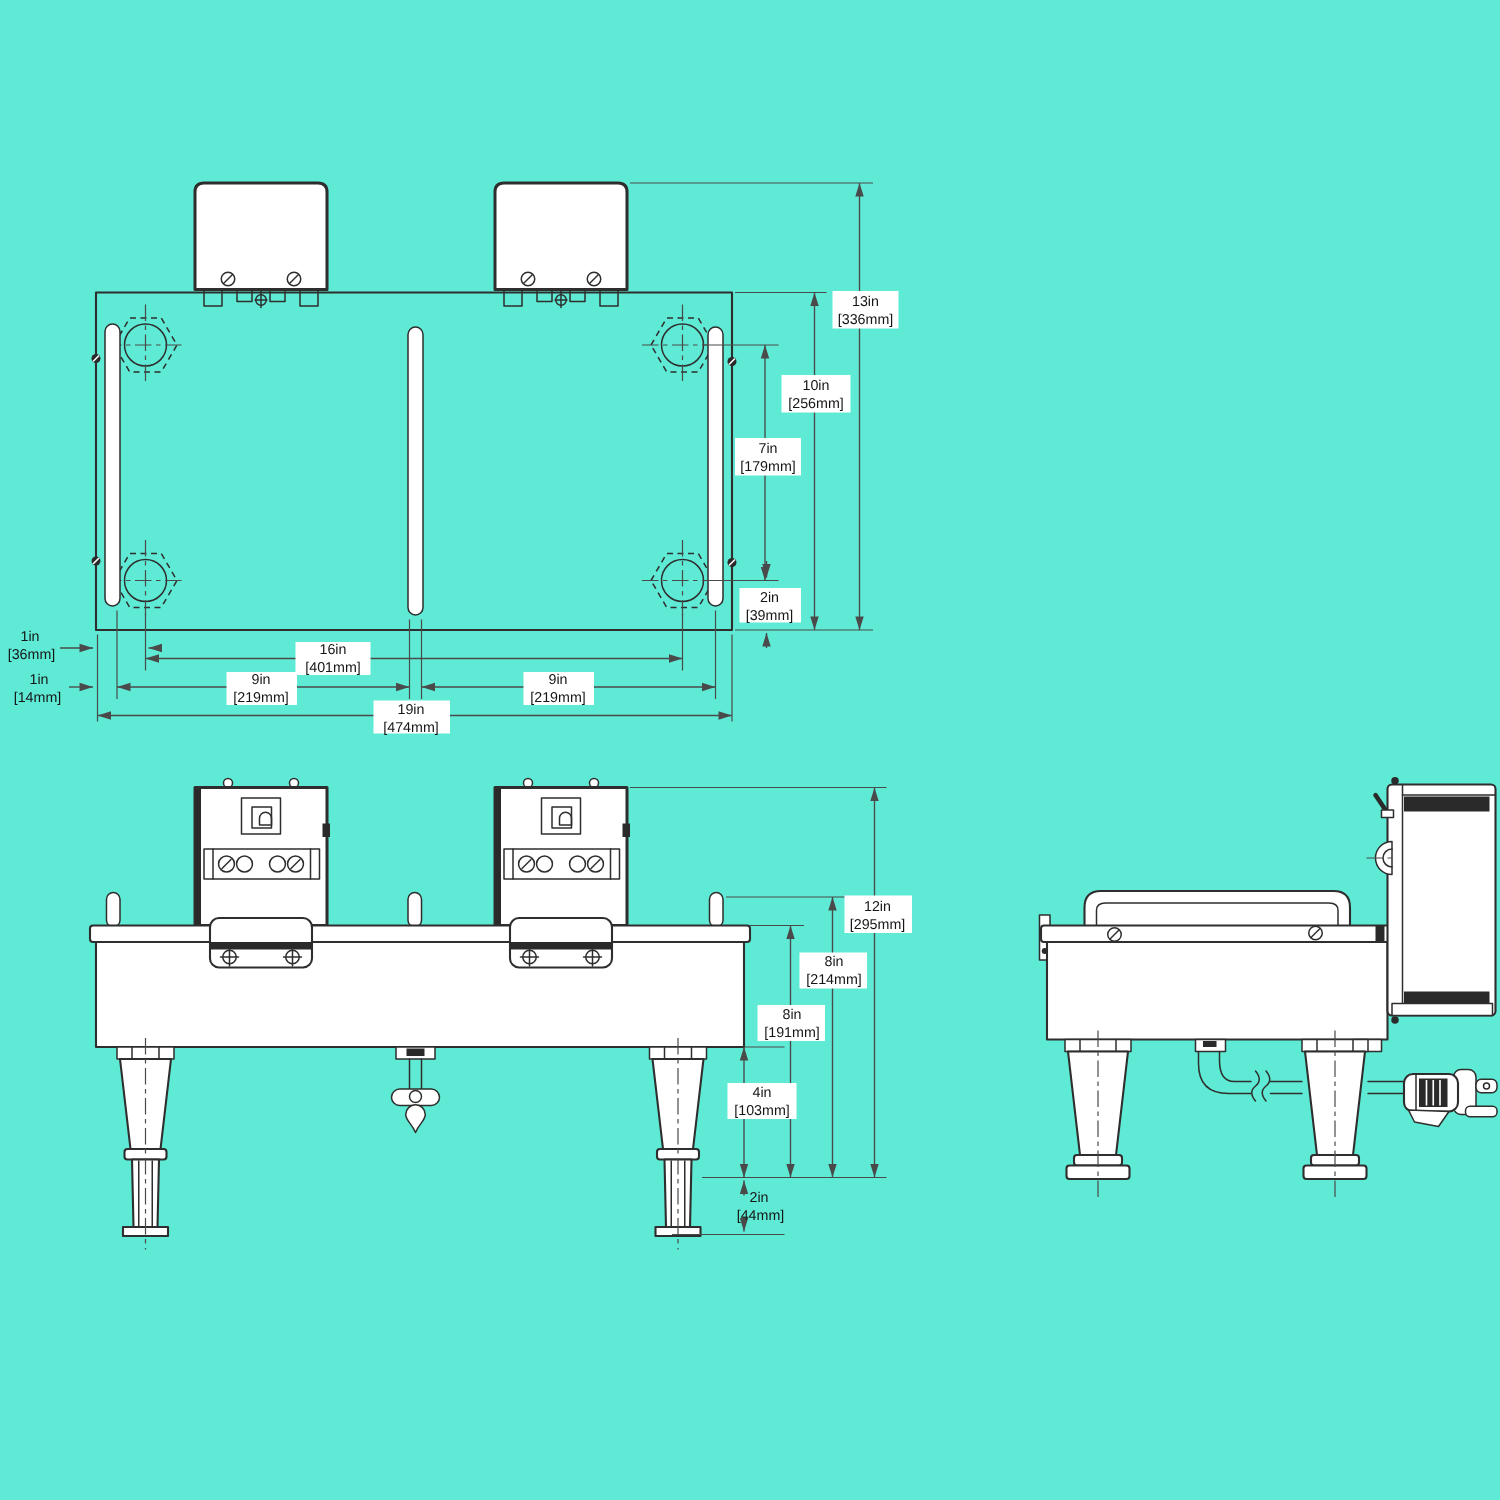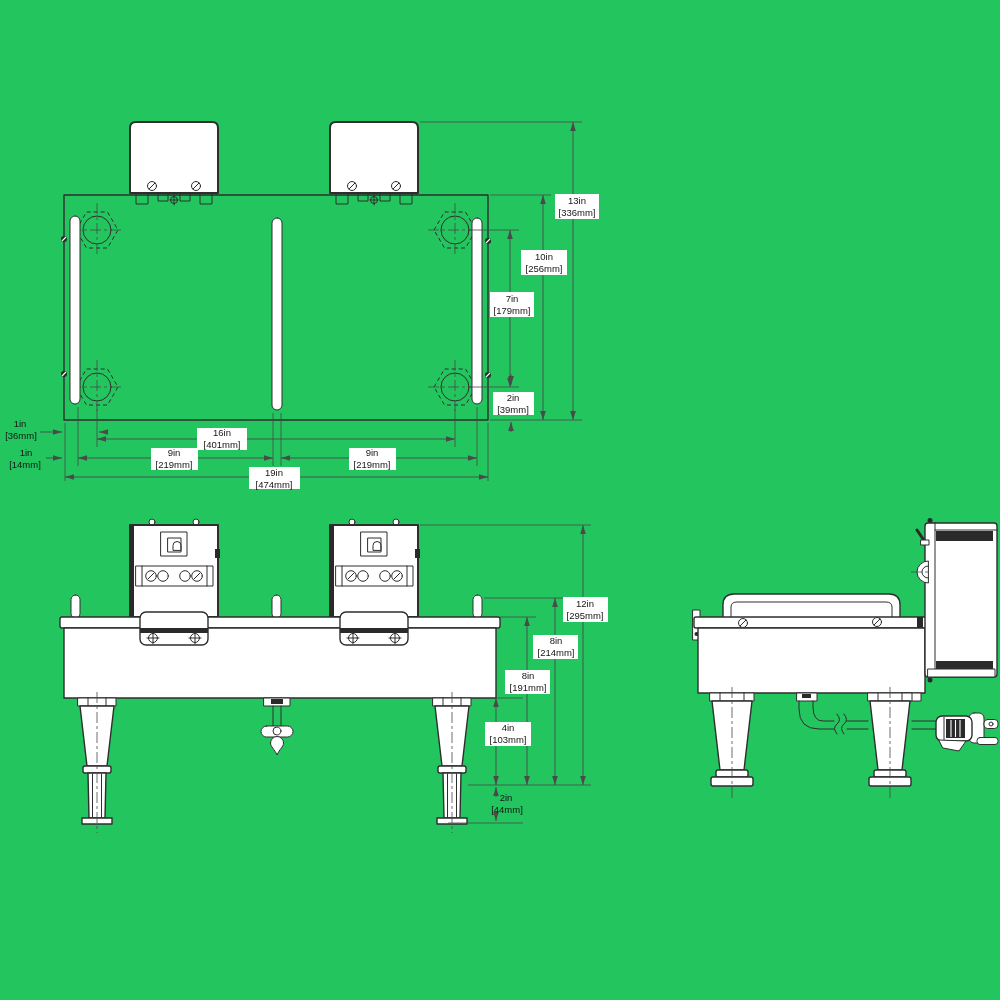--- a/index.html
+++ b/index.html
@@ -1,16 +1,16 @@
 <!DOCTYPE html>
 <html><head>
 <meta charset="utf-8">
 <style>
   html,body{margin:0;padding:0;background:#fff;}
-  .stage{width:1000px;height:1000px;background:#22c55e;position:relative;font-family:"Liberation Sans",sans-serif;}
+  .stage{width:1000px;height:1000px;background:#5eead4;position:relative;font-family:"Liberation Sans",sans-serif;}
   .ln   {fill:none;stroke:#2e2e2e;stroke-width:1.4;stroke-linejoin:round;stroke-linecap:round;}
   .lnf  {fill:#fff;stroke:#2e2e2e;stroke-width:1.4;stroke-linejoin:round;stroke-linecap:round;}
   .lnfb {fill:#fff;stroke:#2e2e2e;stroke-width:2;stroke-linejoin:round;}
   .ln2  {fill:none;stroke:#2e2e2e;stroke-width:1;stroke-linejoin:round;stroke-linecap:round;}
   .ln2f {fill:#fff;stroke:#2e2e2e;stroke-width:1;stroke-linejoin:round;stroke-linecap:round;}
   .dark {fill:#2a2a2a;stroke:none;}
   .dash {fill:none;stroke:#2e2e2e;stroke-width:1;stroke-dasharray:4 3;}
   .cl   {fill:none;stroke:#4a4a4a;stroke-width:.8;stroke-dasharray:11 3 3 3;}
   .ext  {fill:none;stroke:#4a4a4a;stroke-width:.8;}
   .dim  {fill:none;stroke:#4a4a4a;stroke-width:.9;marker-start:url(#arr);marker-end:url(#arr);}

